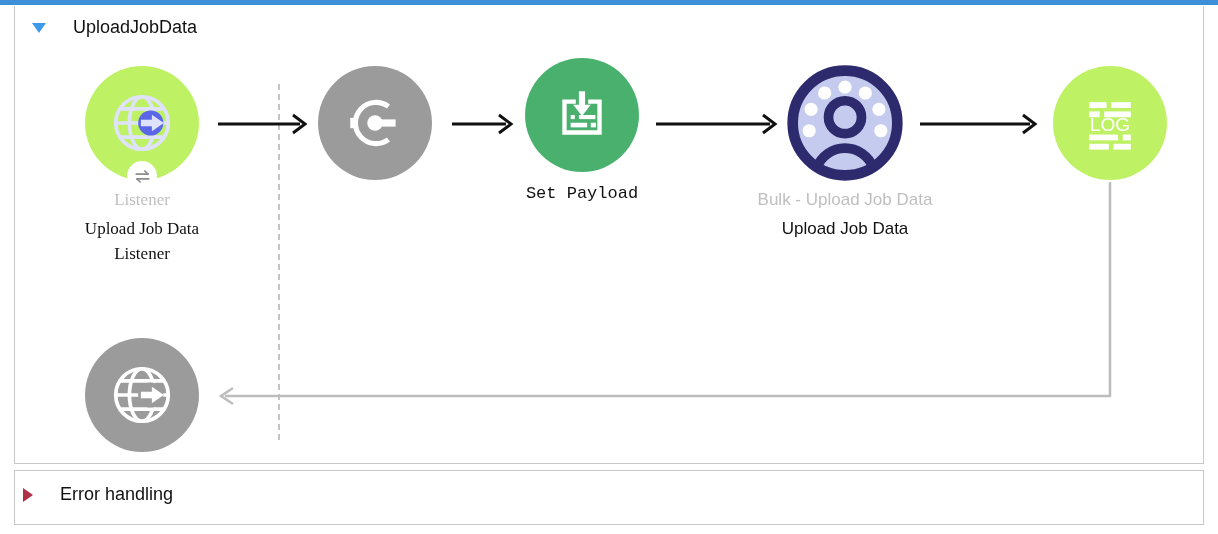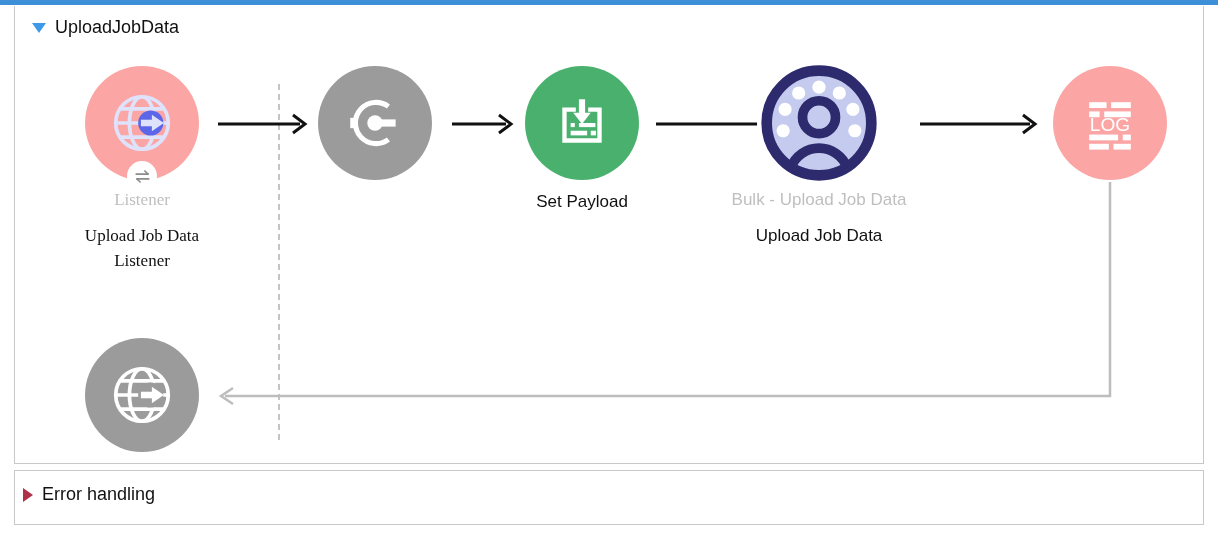--- a/index.html
+++ b/index.html
@@ -41,21 +41,21 @@
     background: #ffffff;
     border: 1px solid #c8c8c8;
     box-sizing: border-box;
   }
 
   
   .panel-header {
     position: absolute;
     display: flex;
     align-items: center;
-    gap: 9px;
+    gap: 27px;
   }
   .flow-header { left: 32px; top: 17px; }
   .err-header  { left: 23px; top: 484px; }
 
   .tri {
     width: 0; height: 0;
     flex: 0 0 auto;
   }
   .tri-down {
     border-left: 7px solid transparent;
@@ -89,34 +89,34 @@
   }
   .node-circle {
     width: 114px; height: 114px;
     border-radius: 50%;
     margin: 0 auto;
     position: relative;
     display: flex;
     align-items: center;
     justify-content: center;
   }
-  .c-blue  { background: #fca5a5; }
+  .c-blue  { background: #bef264; }
   .c-gray  { background: #9b9b9b; }
   .c-green { background: #49b16d; }
   .c-white { background: #ffffff; }
 
   .node-sub {
     margin-top: 9px;
     font-size: 17px;
     color: #bfbfbf;
     line-height: 21px;
     white-space: nowrap;
   }
   .node-name {
-    margin-top: 13px;
+    margin-top: 6px;
     font-size: 17px;
     color: #111111;
     line-height: 25px;
   }
   .node-name.single { margin-top: 9px; }
 
   
   .node-badge {
     position: absolute;
     left: 50%;
@@ -218,40 +218,40 @@
     <div class="node-circle c-gray">
       <svg width="66" height="66" viewBox="0 0 64 64">
         <path d="M45 16 A20 20 0 1 0 45 48" fill="none" stroke="#ffffff" stroke-width="5"></path>
         <circle cx="32" cy="32" r="7.5" fill="#ffffff"></circle>
         <rect x="32" y="28.5" width="20" height="7" fill="#ffffff"></rect>
         <rect x="8" y="27" width="7" height="10" fill="#ffffff"></rect>
       </svg>
     </div>
   </div>
 
-  <div class="node" style="left:482px; top:66px;">
+  <div class="node" style="left:482px; top:58px;font-family:Liberation Mono, monospace;">
     <div class="node-circle c-green">
       <svg width="66" height="66" viewBox="0 0 64 64">
         <g fill="none" stroke="#ffffff" stroke-width="4.2">
           <path d="M26 19 H15 V49 H49 V19 H38"></path>
         </g>
         <g fill="#ffffff">
           <rect x="29" y="9" width="6" height="16"></rect>
           <polygon points="23.5,22 40.5,22 32,33"></polygon>
           <rect x="21" y="32" width="4" height="4"></rect>
           <rect x="29" y="32" width="16" height="4"></rect>
           <rect x="21" y="39.5" width="16" height="4.5"></rect>
           <rect x="40.5" y="39.5" width="5" height="4.5"></rect>
         </g>
       </svg>
     </div>
     <div class="node-name single">Set Payload</div>
   </div>
 
-  <div class="node" style="left:719px; top:61px;">
+  <div class="node" style="left:745px; top:61px;">
     <div class="node-circle c-white" style="width:124px;height:124px;">
       <svg width="124" height="124" viewBox="0 0 64 64">
         <circle cx="32" cy="32" r="27" fill="#c5cbee"></circle>
         <circle cx="32" cy="32" r="27" fill="none" stroke="#2e2a6e" stroke-width="5.5"></circle>
         <g fill="#ffffff">
           <circle cx="32" cy="13.5" r="3.4"></circle>
           <circle cx="21.5" cy="16.5" r="3.4"></circle>
           <circle cx="42.5" cy="16.5" r="3.4"></circle>
           <circle cx="14.5" cy="25" r="3.4"></circle>
           <circle cx="49.5" cy="25" r="3.4"></circle>

